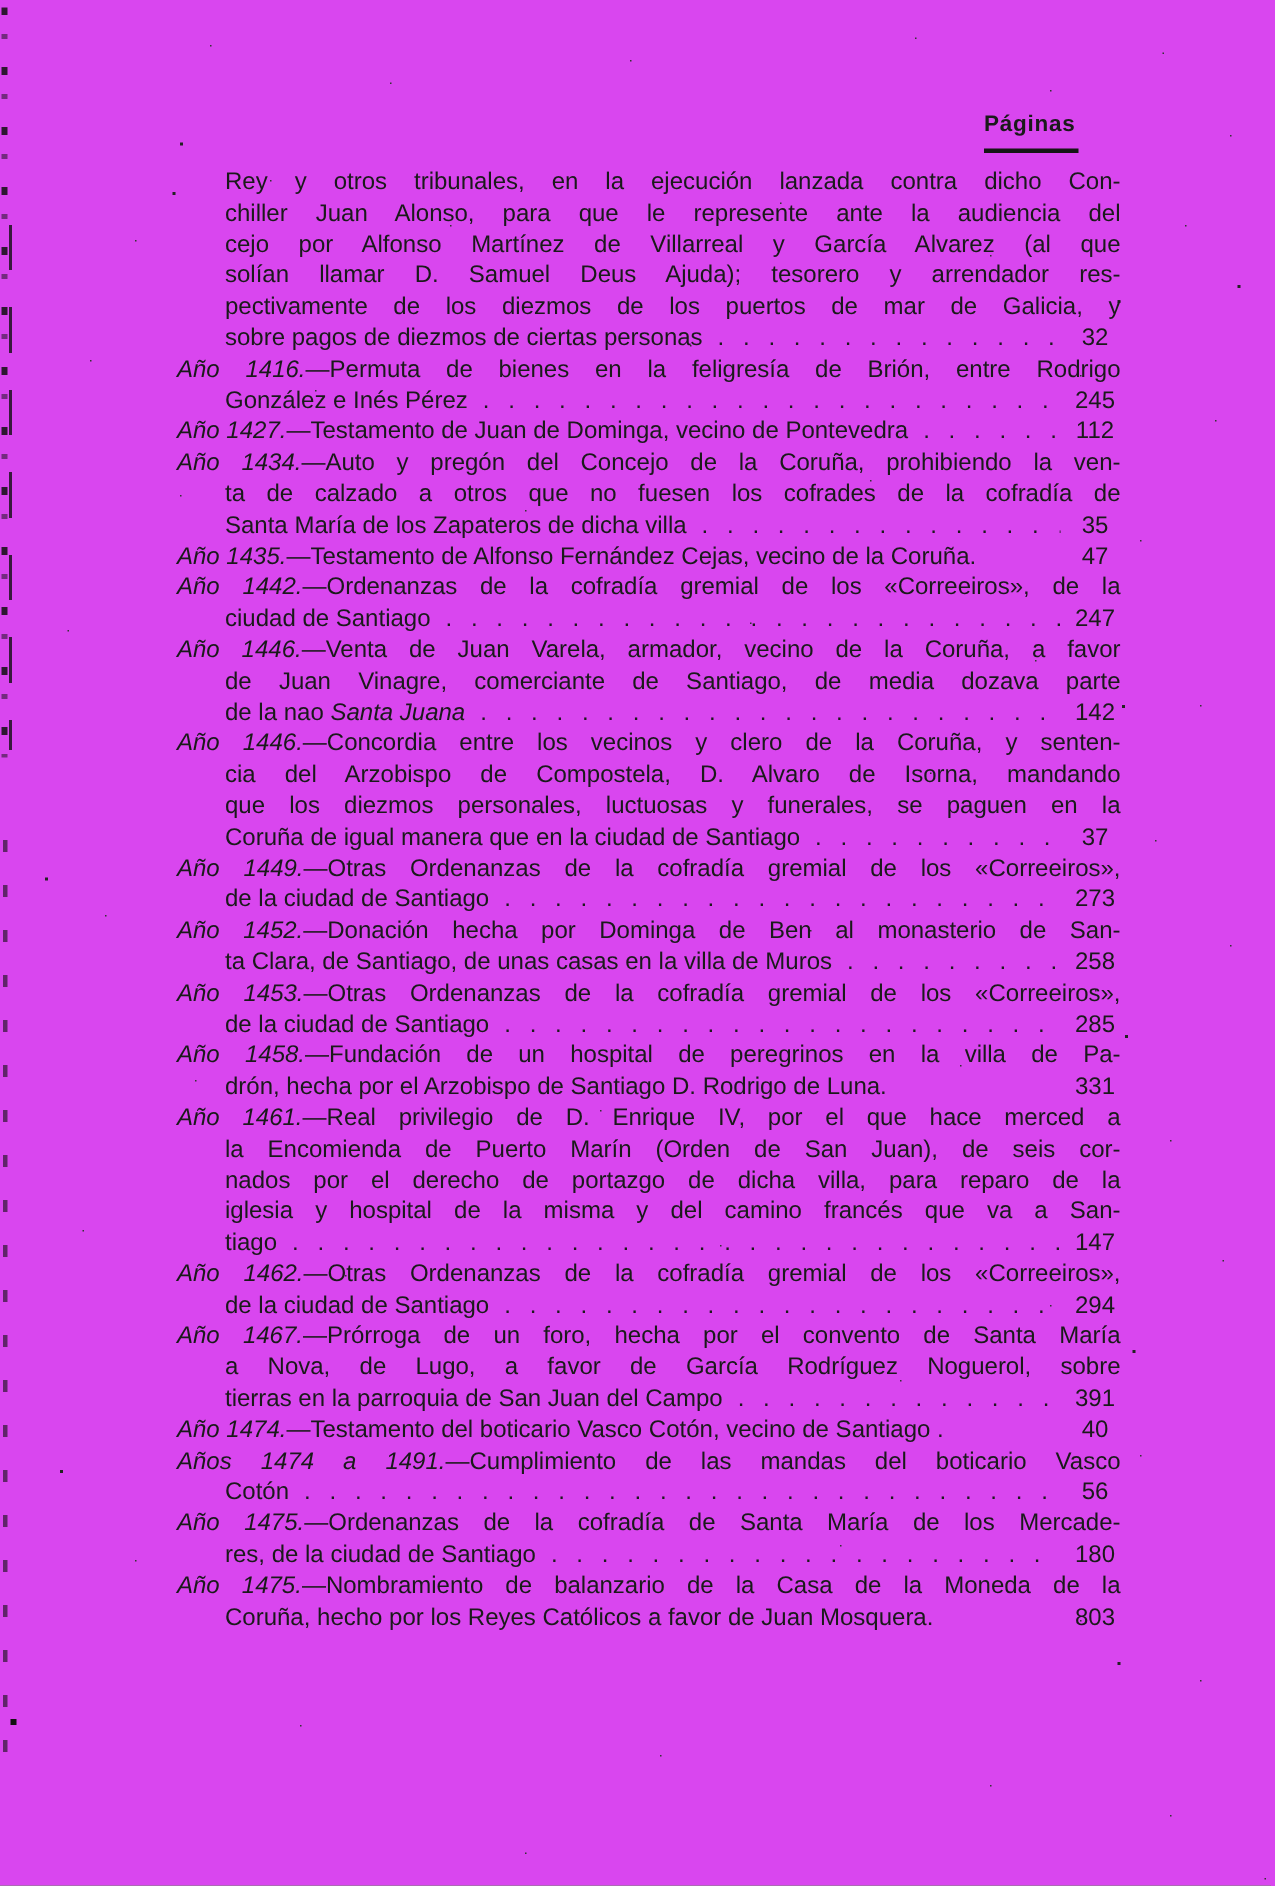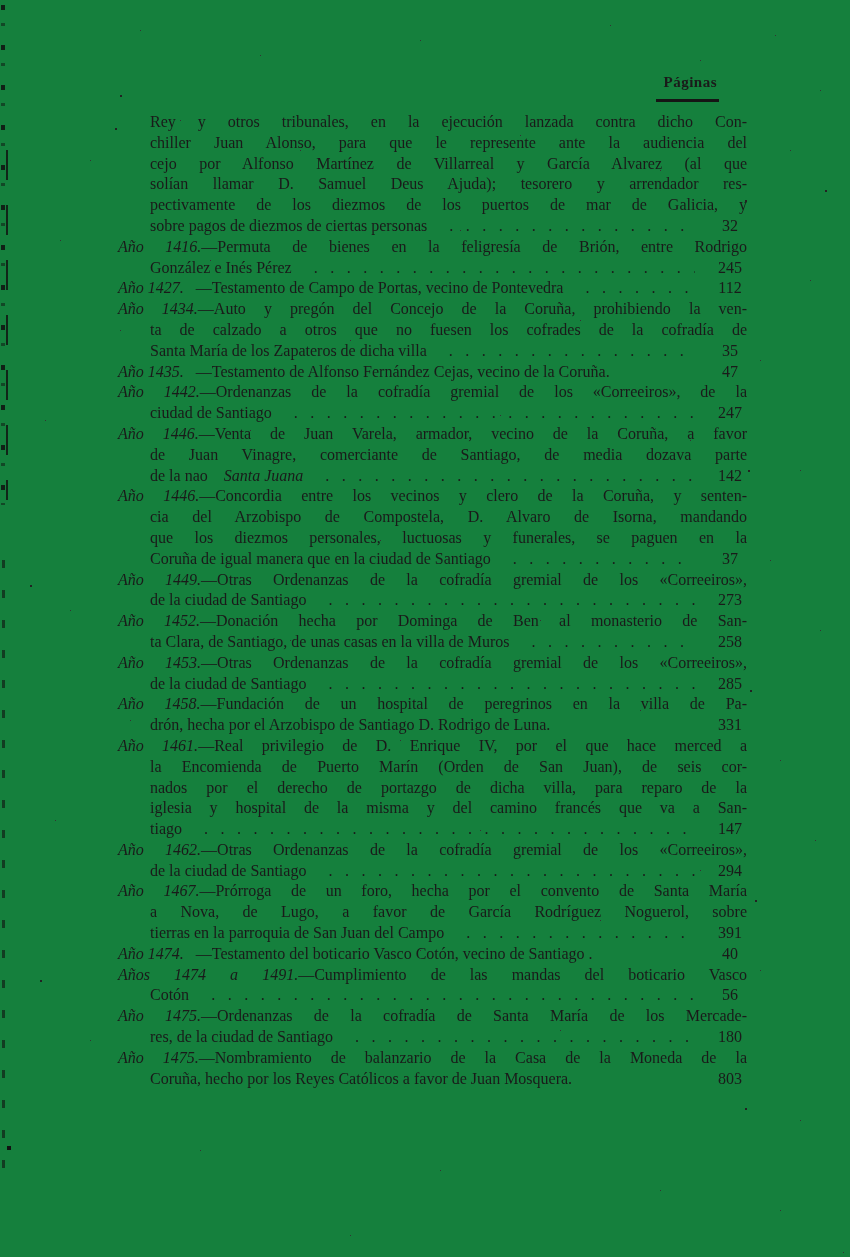--- a/index.html
+++ b/index.html
@@ -1,22 +1,22 @@
 <!DOCTYPE html>
 <html><head>
 <meta charset="utf-8">
 <style>
   html,body{margin:0;padding:0;background:#888;}
   .page{
     position:relative;
     width:850px;height:1257px;
     margin:0 auto;
-    background:#15803d;
+    background:#d946ef;
     overflow:hidden;
-    font-family:Liberation Serif, serif;
+    font-family:Liberation Sans, sans-serif;
     color:#1a1a1a;
   }
   
   .pages-header{
     position:absolute;top:74px;right:133px;
     font-size:15px;font-weight:bold;letter-spacing:0.5px;
   }
   .header-rule{
     position:absolute;top:99px;right:131px;
     width:63px;height:3px;background:#151515;
@@ -25,21 +25,21 @@
   .content{
     position:absolute;left:118px;right:103px;top:112px;
     font-size:16px;line-height:20.8px;
   }
   .entry{margin:0;}
   .line{min-height:20.8px;}
   .line:not(.last){text-align:justify;text-align-last:justify;}
   .line.cont{padding-left:32px;}
   .year{font-style:italic;}
   .it{font-style:italic;}
-  .line.last{display:flex;align-items:baseline;gap:12px;}
+  .line.last{display:flex;align-items:baseline;}
   .line.last > span{flex:0 0 auto;white-space:pre;}
   .line.last > .leader{
     flex:1 1 auto;min-width:0;overflow:hidden;white-space:nowrap;
     letter-spacing:12.5px;margin-left:10px;margin-right:6px;
   }
   .line.last > .pagenum{min-width:34px;text-align:center;}
   
   .smudge{position:absolute;pointer-events:none;}
   .smudge-a{left:1px;top:5px;width:4px;height:500px;
     background:repeating-linear-gradient(180deg,rgba(15,15,15,.85) 0 5px,transparent 5px 18px,rgba(15,15,15,.5) 18px 21px,transparent 21px 40px);}
@@ -97,21 +97,21 @@
         <div class="line first"><span class="year">Año 1416.</span><span>—Permuta de bienes en la feligresía de Brión, entre Rodrigo</span></div>
         <div class="line cont last">
           <span>González e Inés Pérez</span>
           <span class="leader">........................................</span>
           <span class="pagenum">245</span>
         </div>
       </div>
       <div class="entry">
         <div class="line first last">
           <span class="year">Año 1427.</span>
-          <span>—Testamento de Campo de Portas, vecino de Pontevedra</span>
+          <span>—Testamento de Juan de Dominga, vecino de Pontevedra</span>
           <span class="leader">........................................</span>
           <span class="pagenum">112</span>
         </div>
       </div>
       <div class="entry">
         <div class="line first"><span class="year">Año 1434.</span><span>—Auto y pregón del Concejo de la Coruña, prohibiendo la ven-</span></div>
         <div class="line cont"><span>ta de calzado a otros que no fuesen los cofrades de la cofradía de</span></div>
         <div class="line cont last">
           <span>Santa María de los Zapateros de dicha villa</span>
           <span class="leader">........................................</span>

